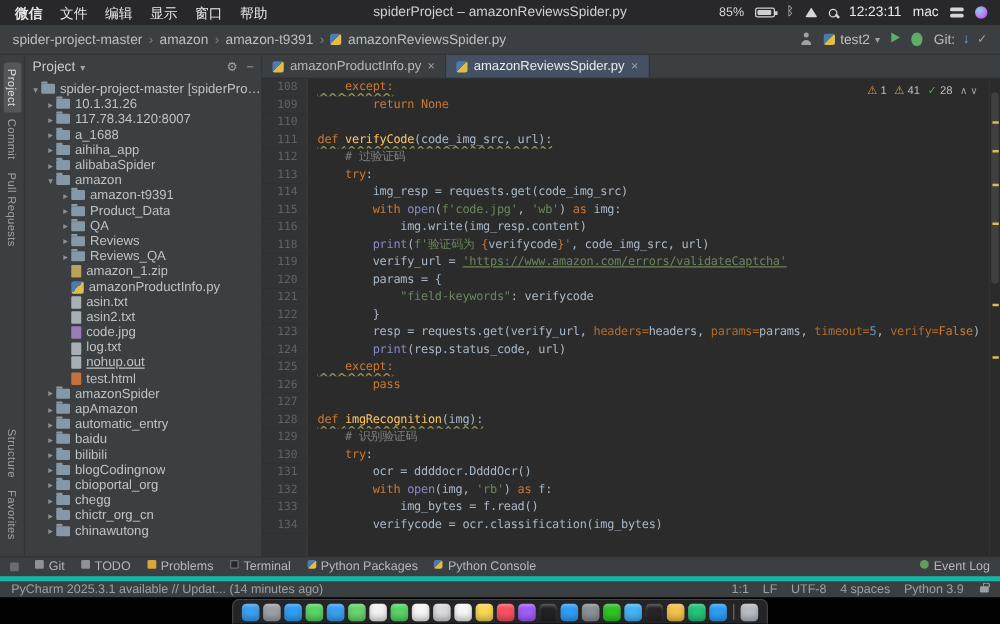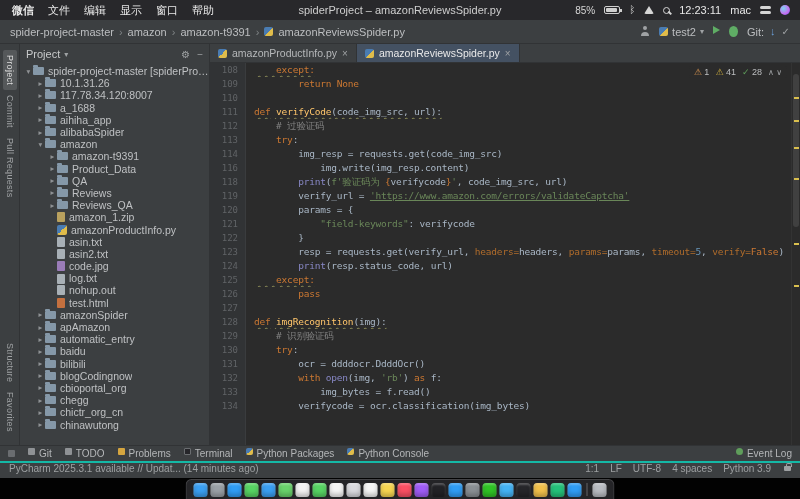--- a/index.html
+++ b/index.html
@@ -95,21 +95,21 @@
   
   .tools{height:16px;flex:0 0 16px;display:flex;align-items:center;border-top:1px solid #313335;
     font-size:10px;color:#b4b6b8;padding:0 8px;gap:13px;white-space:nowrap}
   .tool{display:flex;gap:4px}
   .tools-right{margin-left:auto;display:flex;gap:10px}
   .t-ico{width:7px;height:7px;background:#8f9295;border-radius:1px;display:inline-block}
   .t-ico.warn{background:#d5a53f}
   .t-ico.pyi{background:linear-gradient(135deg,#4a7cb2 50%,#e0bc4a 50%);border-radius:2px}
   .t-ico.green{background:#5f9e5b;border-radius:50%}
   .t-ico.dark{background:#26262a;border:1px solid #6a6d70}
-  .status{height:17px;flex:0 0 17px;display:flex;align-items:flex-start;border-top:2px solid #14b8a6;
+  .status{height:17px;flex:0 0 17px;display:flex;align-items:center;border-top:4px solid #14b8a6;
     font-size:10px;color:#9da0a2;padding:0 9px;white-space:nowrap}
   .status-right{margin-left:auto;display:flex;align-items:center;gap:11px}
   .lock{width:7px;height:5px;background:#9da0a2;border-radius:1px;position:relative;margin-left:2px}
   .lock::before{content:"";position:absolute;top:-3px;left:1.5px;width:4px;height:3px;border:1px solid #9da0a2;border-bottom:none;border-radius:2px 2px 0 0}
 
   
   .dockwrap{position:absolute;bottom:0;left:0;right:0;height:21px;background:#020202}
   .dock{position:absolute;bottom:0;left:50%;transform:translateX(-50%);height:20px;display:flex;align-items:center;gap:3px;
     padding:0 7px;background:rgba(140,140,150,.25);border:1px solid rgba(255,255,255,.14);border-bottom:none;border-radius:6px 6px 0 0}
   .dicon{width:14px;height:14px;border-radius:3.5px;box-shadow:inset 0 -3px 4px rgba(0,0,0,.25),inset 0 2px 2px rgba(255,255,255,.25)}
@@ -280,21 +280,21 @@
           <div class="trow" style="padding-left: 28px;">
             <span class="arrow"></span>
             <span class="ticon img"></span>
             <span class="tlabel">code.jpg</span>
           </div>
           <div class="trow" style="padding-left: 28px; align-items: flex-end;">
             <span class="arrow"></span>
             <span class="ticon txt"></span>
             <span class="tlabel">log.txt</span>
           </div>
-          <div class="trow" style="padding-left: 28px;">
+          <div class="trow" style="padding-left: 28px; text-decoration: underline;">
             <span class="arrow"></span>
             <span class="ticon txt"></span>
             <span class="tlabel">nohup.out</span>
           </div>
           <div class="trow" style="padding-left: 28px;">
             <span class="arrow"></span>
             <span class="ticon html"></span>
             <span class="tlabel">test.html</span>
           </div>
           <div class="trow" style="padding-left: 16px;">
@@ -399,20 +399,24 @@
             <div class="ln">112</div>
             <div class="codeln"><span class="s-p">    </span><span class="s-com"># 过验证码</span></div>
           </div>
           <div class="line">
             <div class="ln">113</div>
             <div class="codeln"><span class="s-p">    </span><span class="s-kw">try</span><span class="s-p">:</span></div>
           </div>
           <div class="line">
             <div class="ln">114</div>
             <div class="codeln"><span class="s-p">        img_resp = requests.get(code_img_src)</span></div>
+          </div>
+          <div class="line">
+            <div class="ln">115</div>
+            <div class="codeln"><span class="s-p">        </span><span class="s-kw">with</span><span class="s-p"> </span><span class="s-bi">open</span><span class="s-p">(</span><span class="s-str">f'code.jpg'</span><span class="s-p">, </span><span class="s-str">'wb'</span><span class="s-p">) </span><span class="s-kw">as</span><span class="s-p"> img:</span></div>
           </div>
           <div class="line">
             <div class="ln">116</div>
             <div class="codeln"><span class="s-p">            img.write(img_resp.content)</span></div>
           </div>
           <div class="line">
             <div class="ln">118</div>
             <div class="codeln"><span class="s-p">        </span><span class="s-bi">print</span><span class="s-p">(</span><span class="s-str">f'验证码为 </span><span class="s-br">{</span><span class="s-p">verifycode</span><span class="s-br">}</span><span class="s-str">'</span><span class="s-p">, code_img_src, url)</span></div>
           </div>
           <div class="line">

